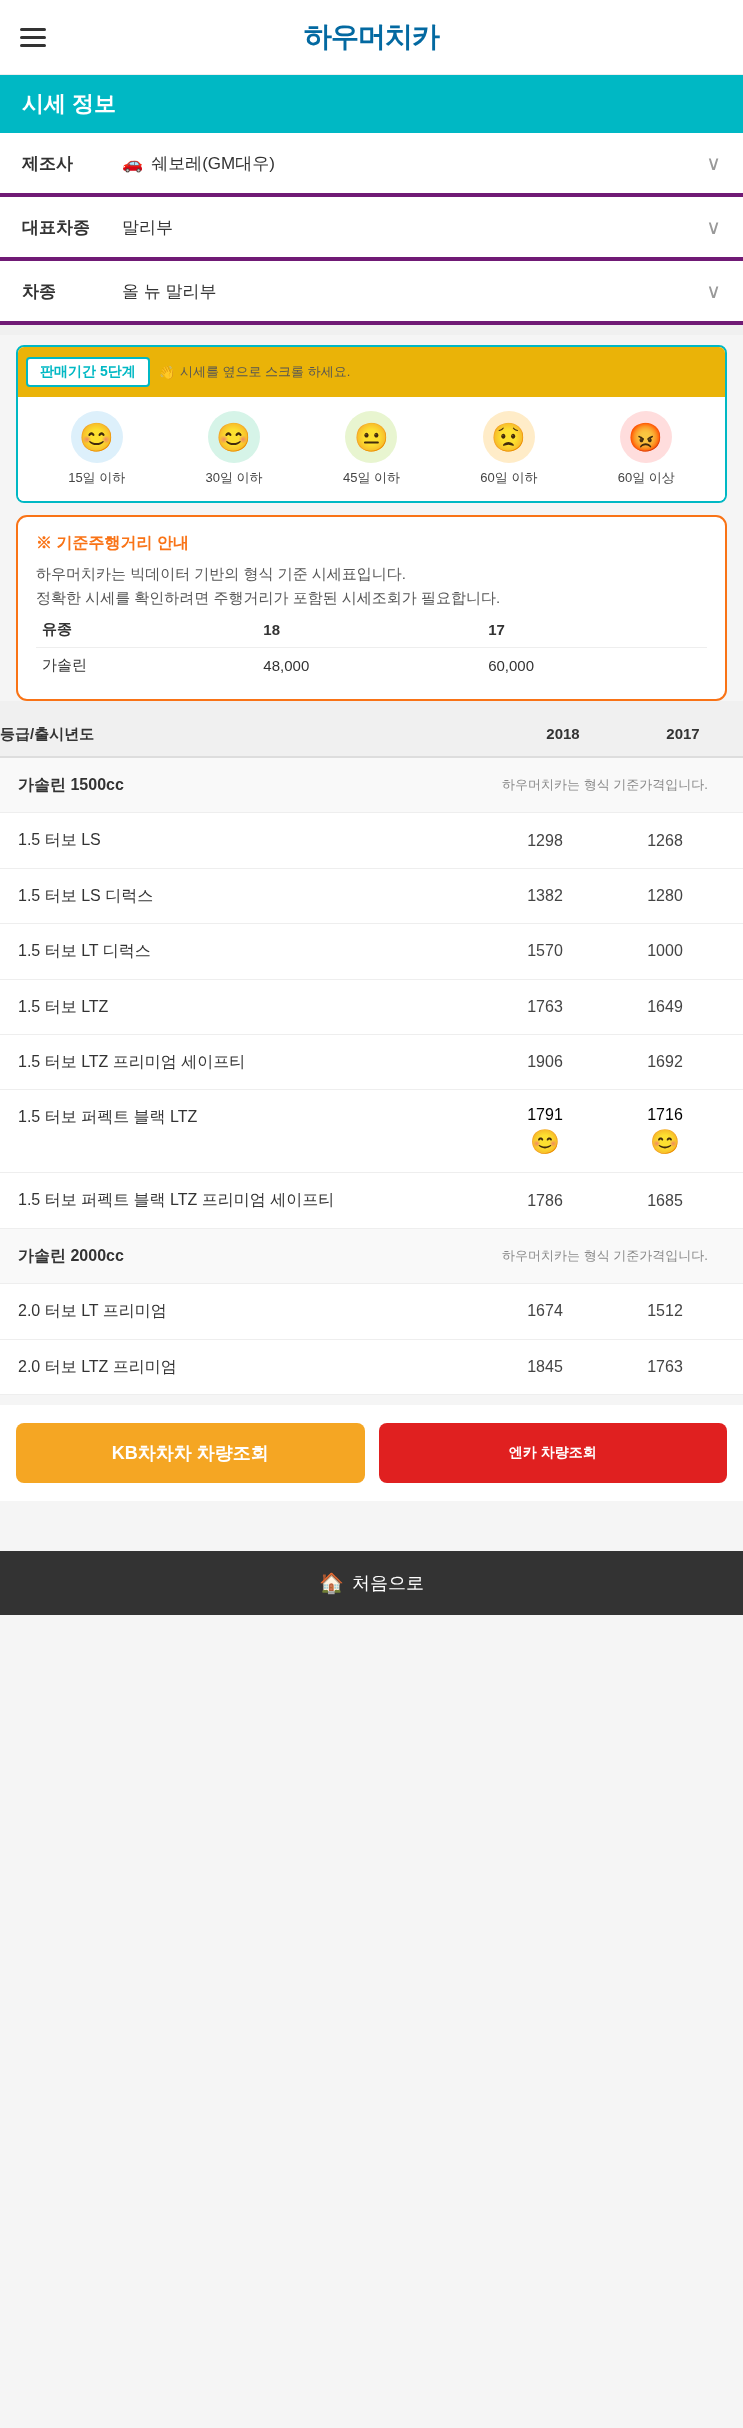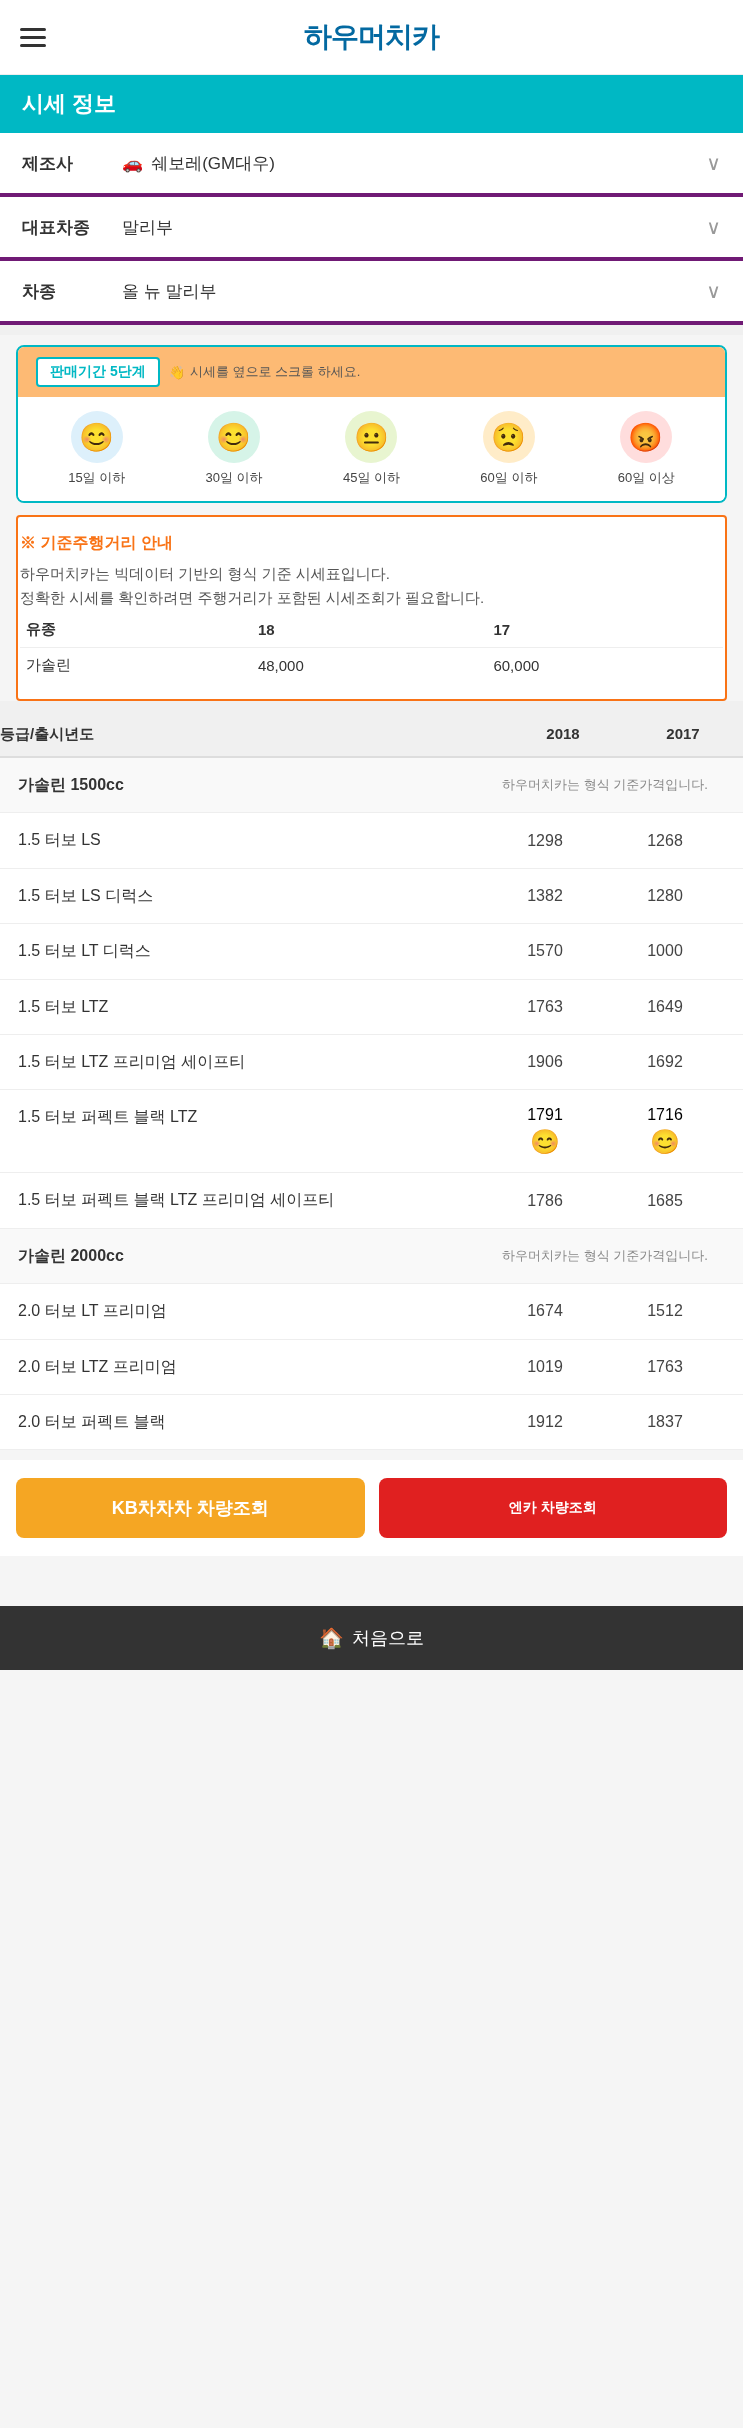--- a/index.html
+++ b/index.html
@@ -86,22 +86,22 @@
     .sales-period-box {
       background: #fff;
       margin: 10px 0;
       border: 2px solid #00b8c4;
       border-radius: 8px;
       overflow: hidden;
     }
     .sales-period-header {
       display: flex;
       align-items: center;
-      background: #fdba74;
-      padding: 10px 18px;
+      background: #eab308;
+      padding: 10px 8px;
       gap: 10px;
     }
     .sales-period-label {
       background: #fff;
       border: 2px solid #00b8c4;
       color: #00b8c4;
       font-size: 14px;
       font-weight: 700;
       padding: 4px 12px;
       border-radius: 4px;
@@ -136,24 +136,24 @@
     }
     .emoji-label {
       font-size: 13px;
       color: #444;
       text-align: center;
     }
 
     
     .info-box {
       border: 2px solid #f97316;
-      border-radius: 4px;
+      border-radius: 11px;
       background: #fff;
       margin: 0 0 0 0;
-      padding: 16px 2px;
+      padding: 16px 18px;
     }
     .info-box-title {
       color: #f97316;
       font-size: 16px;
       font-weight: 700;
       margin-bottom: 8px;
     }
     .info-box-desc {
       color: #555;
       font-size: 15px;
@@ -461,29 +461,24 @@
   </div>
 
   <div class="data-row">
     <span class="car-name">2.0 터보 LT 프리미엄</span>
     <span class="price">1674</span>
     <span class="price">1512</span>
   </div>
 
   <div class="data-row">
     <span class="car-name">2.0 터보 LTZ 프리미엄</span>
-    <span class="price">1019</span>
+    <span class="price">1845</span>
     <span class="price">1763</span>
   </div>
 
-  <div class="data-row">
-    <span class="car-name">2.0 터보 퍼펙트 블랙</span>
-    <span class="price">1912</span>
-    <span class="price">1837</span>
-  </div>
 </div>
 
 <div class="action-buttons">
   <button class="btn-kb">KB차차차 차량조회</button>
   <button class="btn-encar">엔카 차량조회</button>
 </div>
 
 <div style="height:50px;background:#f5f5f5;"></div>
 
 <div class="footer">

